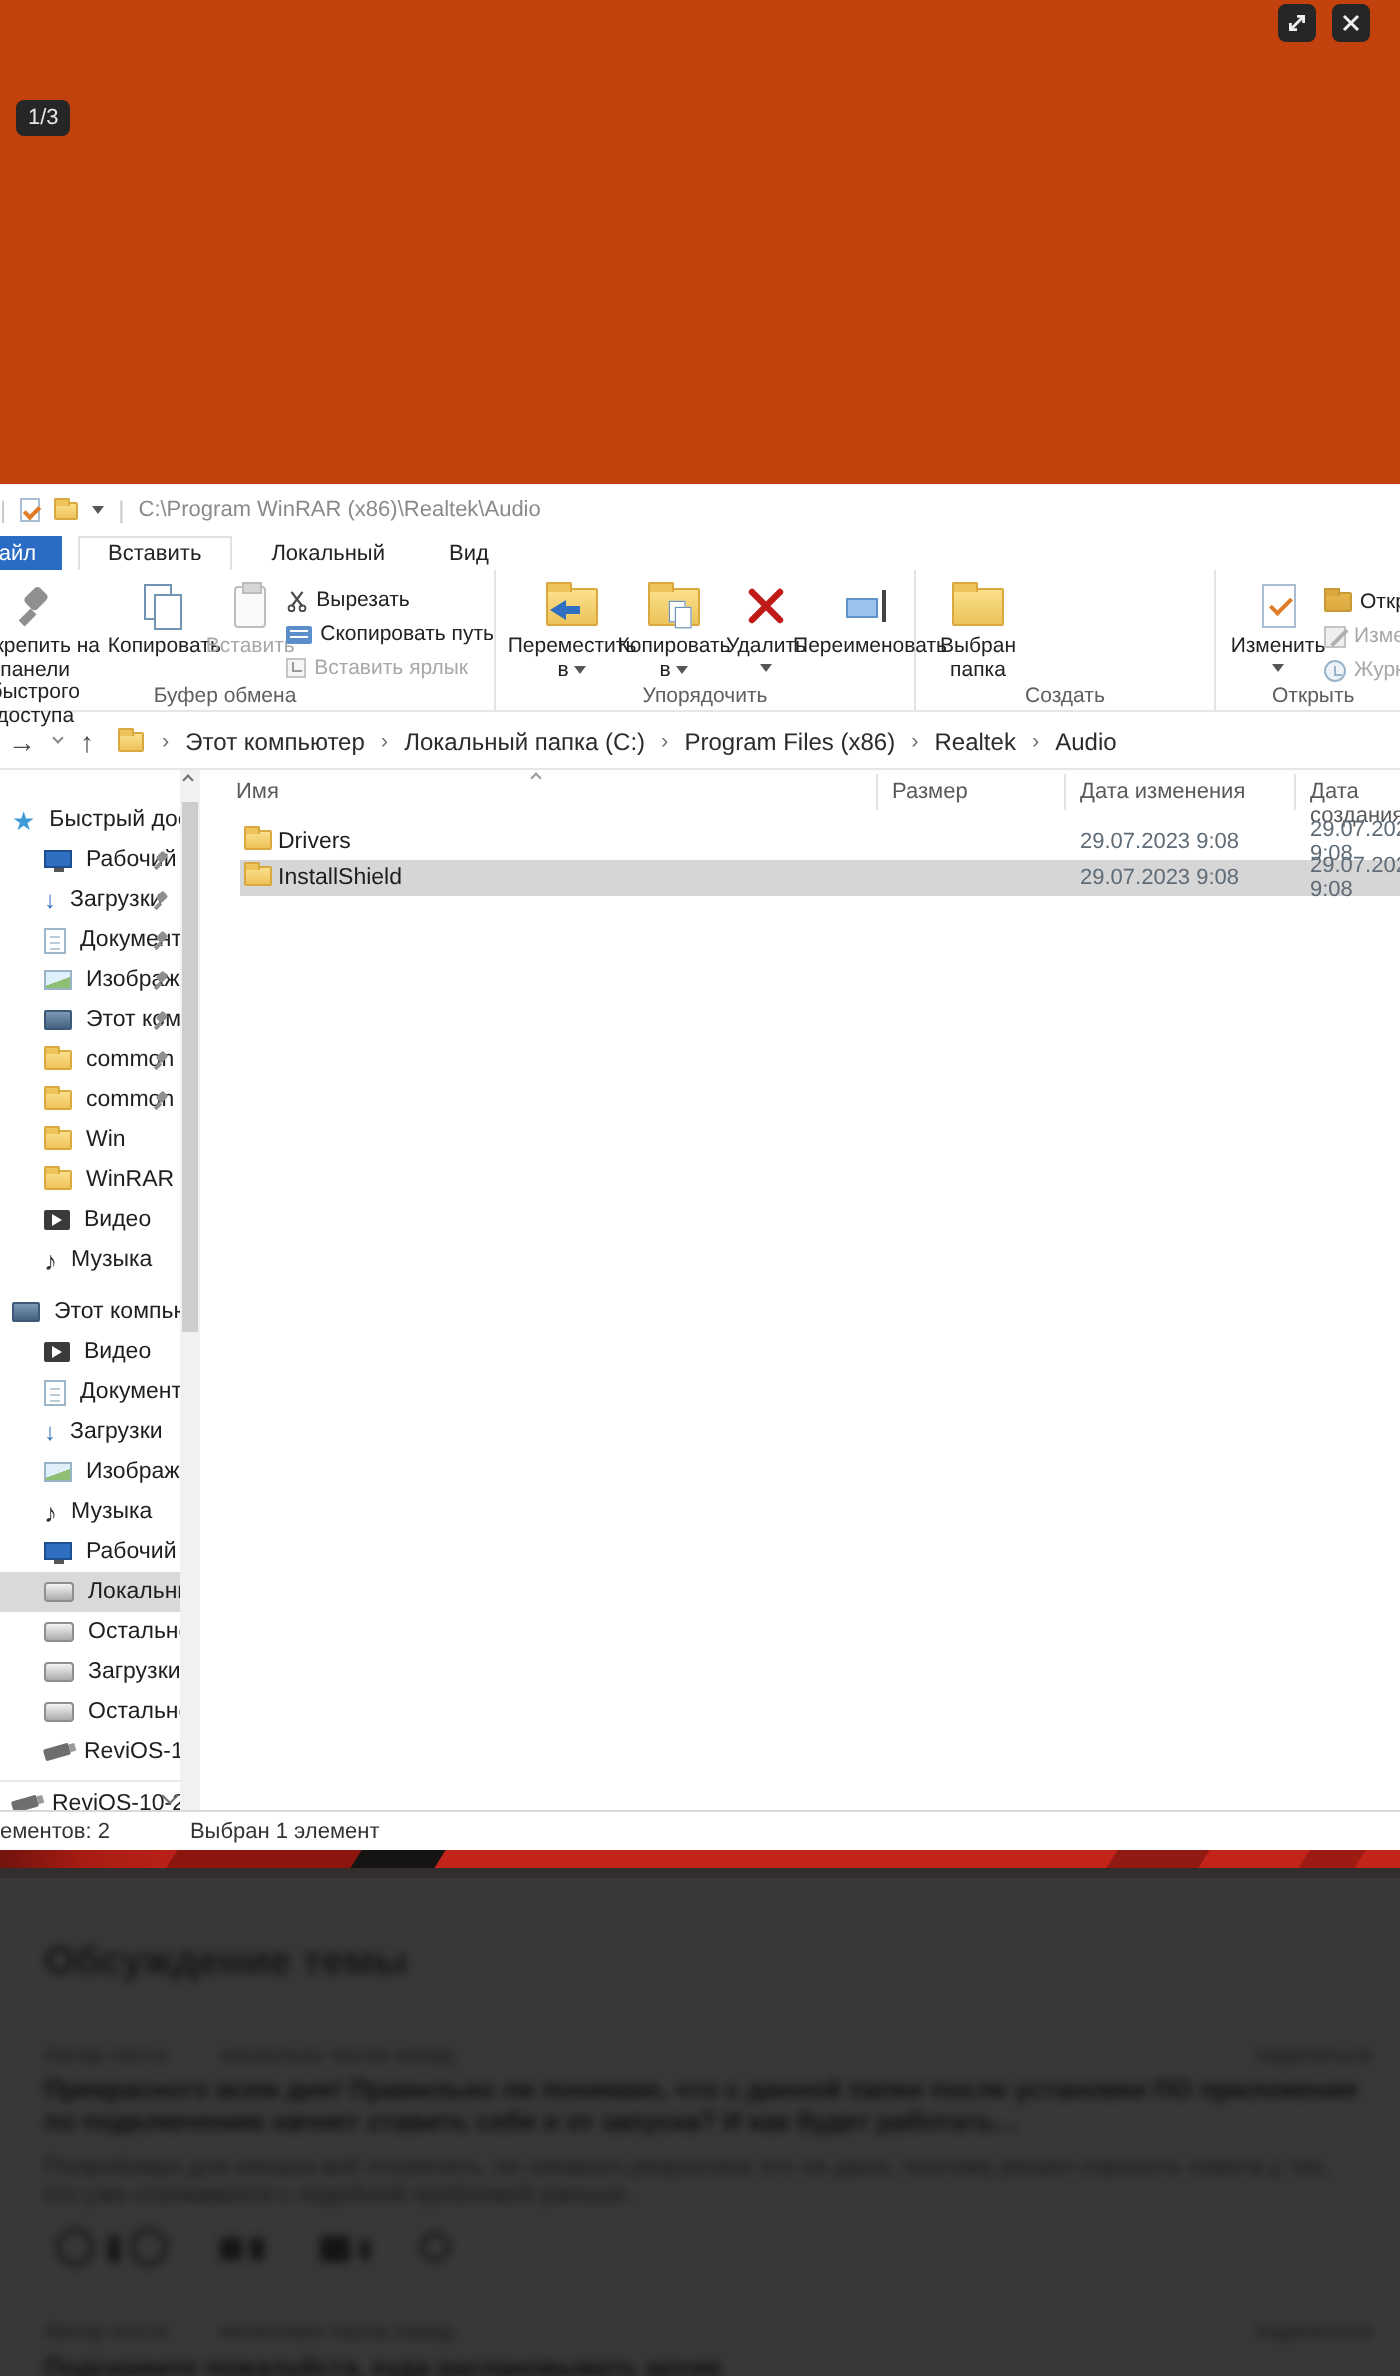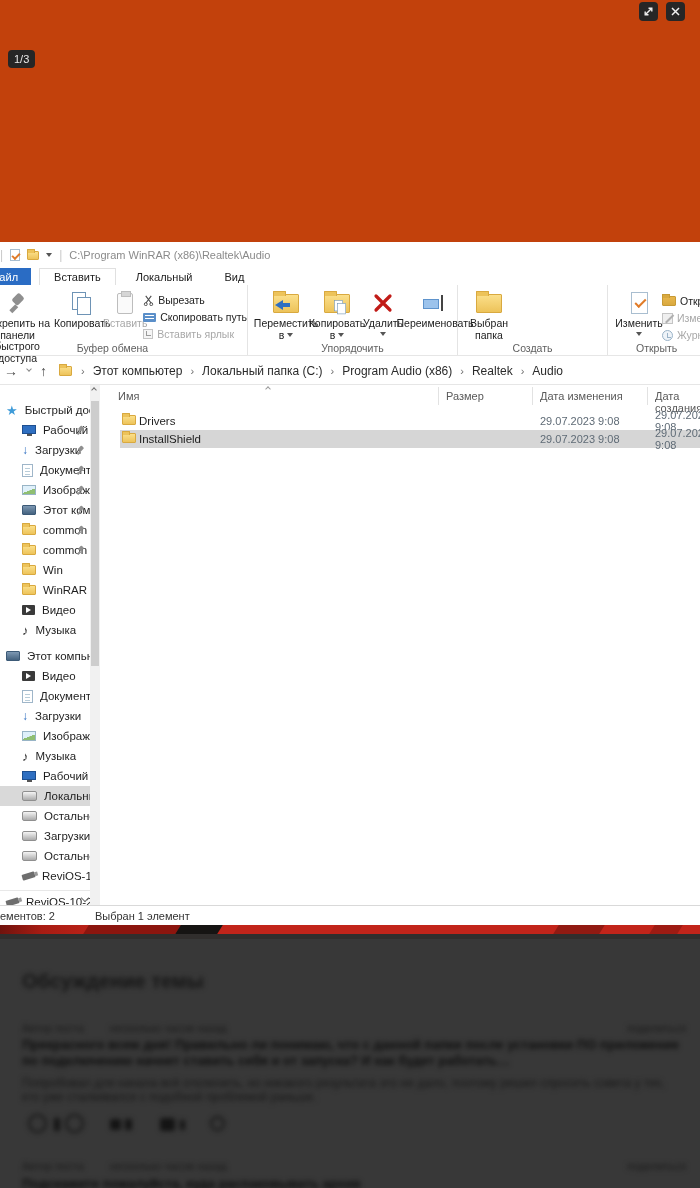--- a/index.html
+++ b/index.html
@@ -315,21 +315,21 @@
       <span class="nav-glyph">→</span>
       <span class="chev dnc small" style="border-color:#8a8a8a;"></span>
       <span class="nav-glyph">↑</span>
       <span class="ifolder" style="width:13px;height:10px;margin-left:3px;"></span>
       <div class="crumbs">
         <span class="crumb-sep">›</span>
         <span class="crumb">Этот компьютер</span>
         <span class="crumb-sep">›</span>
         <span class="crumb">Локальный папка (C:)</span>
         <span class="crumb-sep">›</span>
-        <span class="crumb">Program Audio (x86)</span>
+        <span class="crumb">Program Files (x86)</span>
         <span class="crumb-sep">›</span>
         <span class="crumb">Realtek</span>
         <span class="crumb-sep">›</span>
         <span class="crumb">Audio</span>
       </div>
     </div>
 
     <div class="body">
 
       <div class="sidebar">

